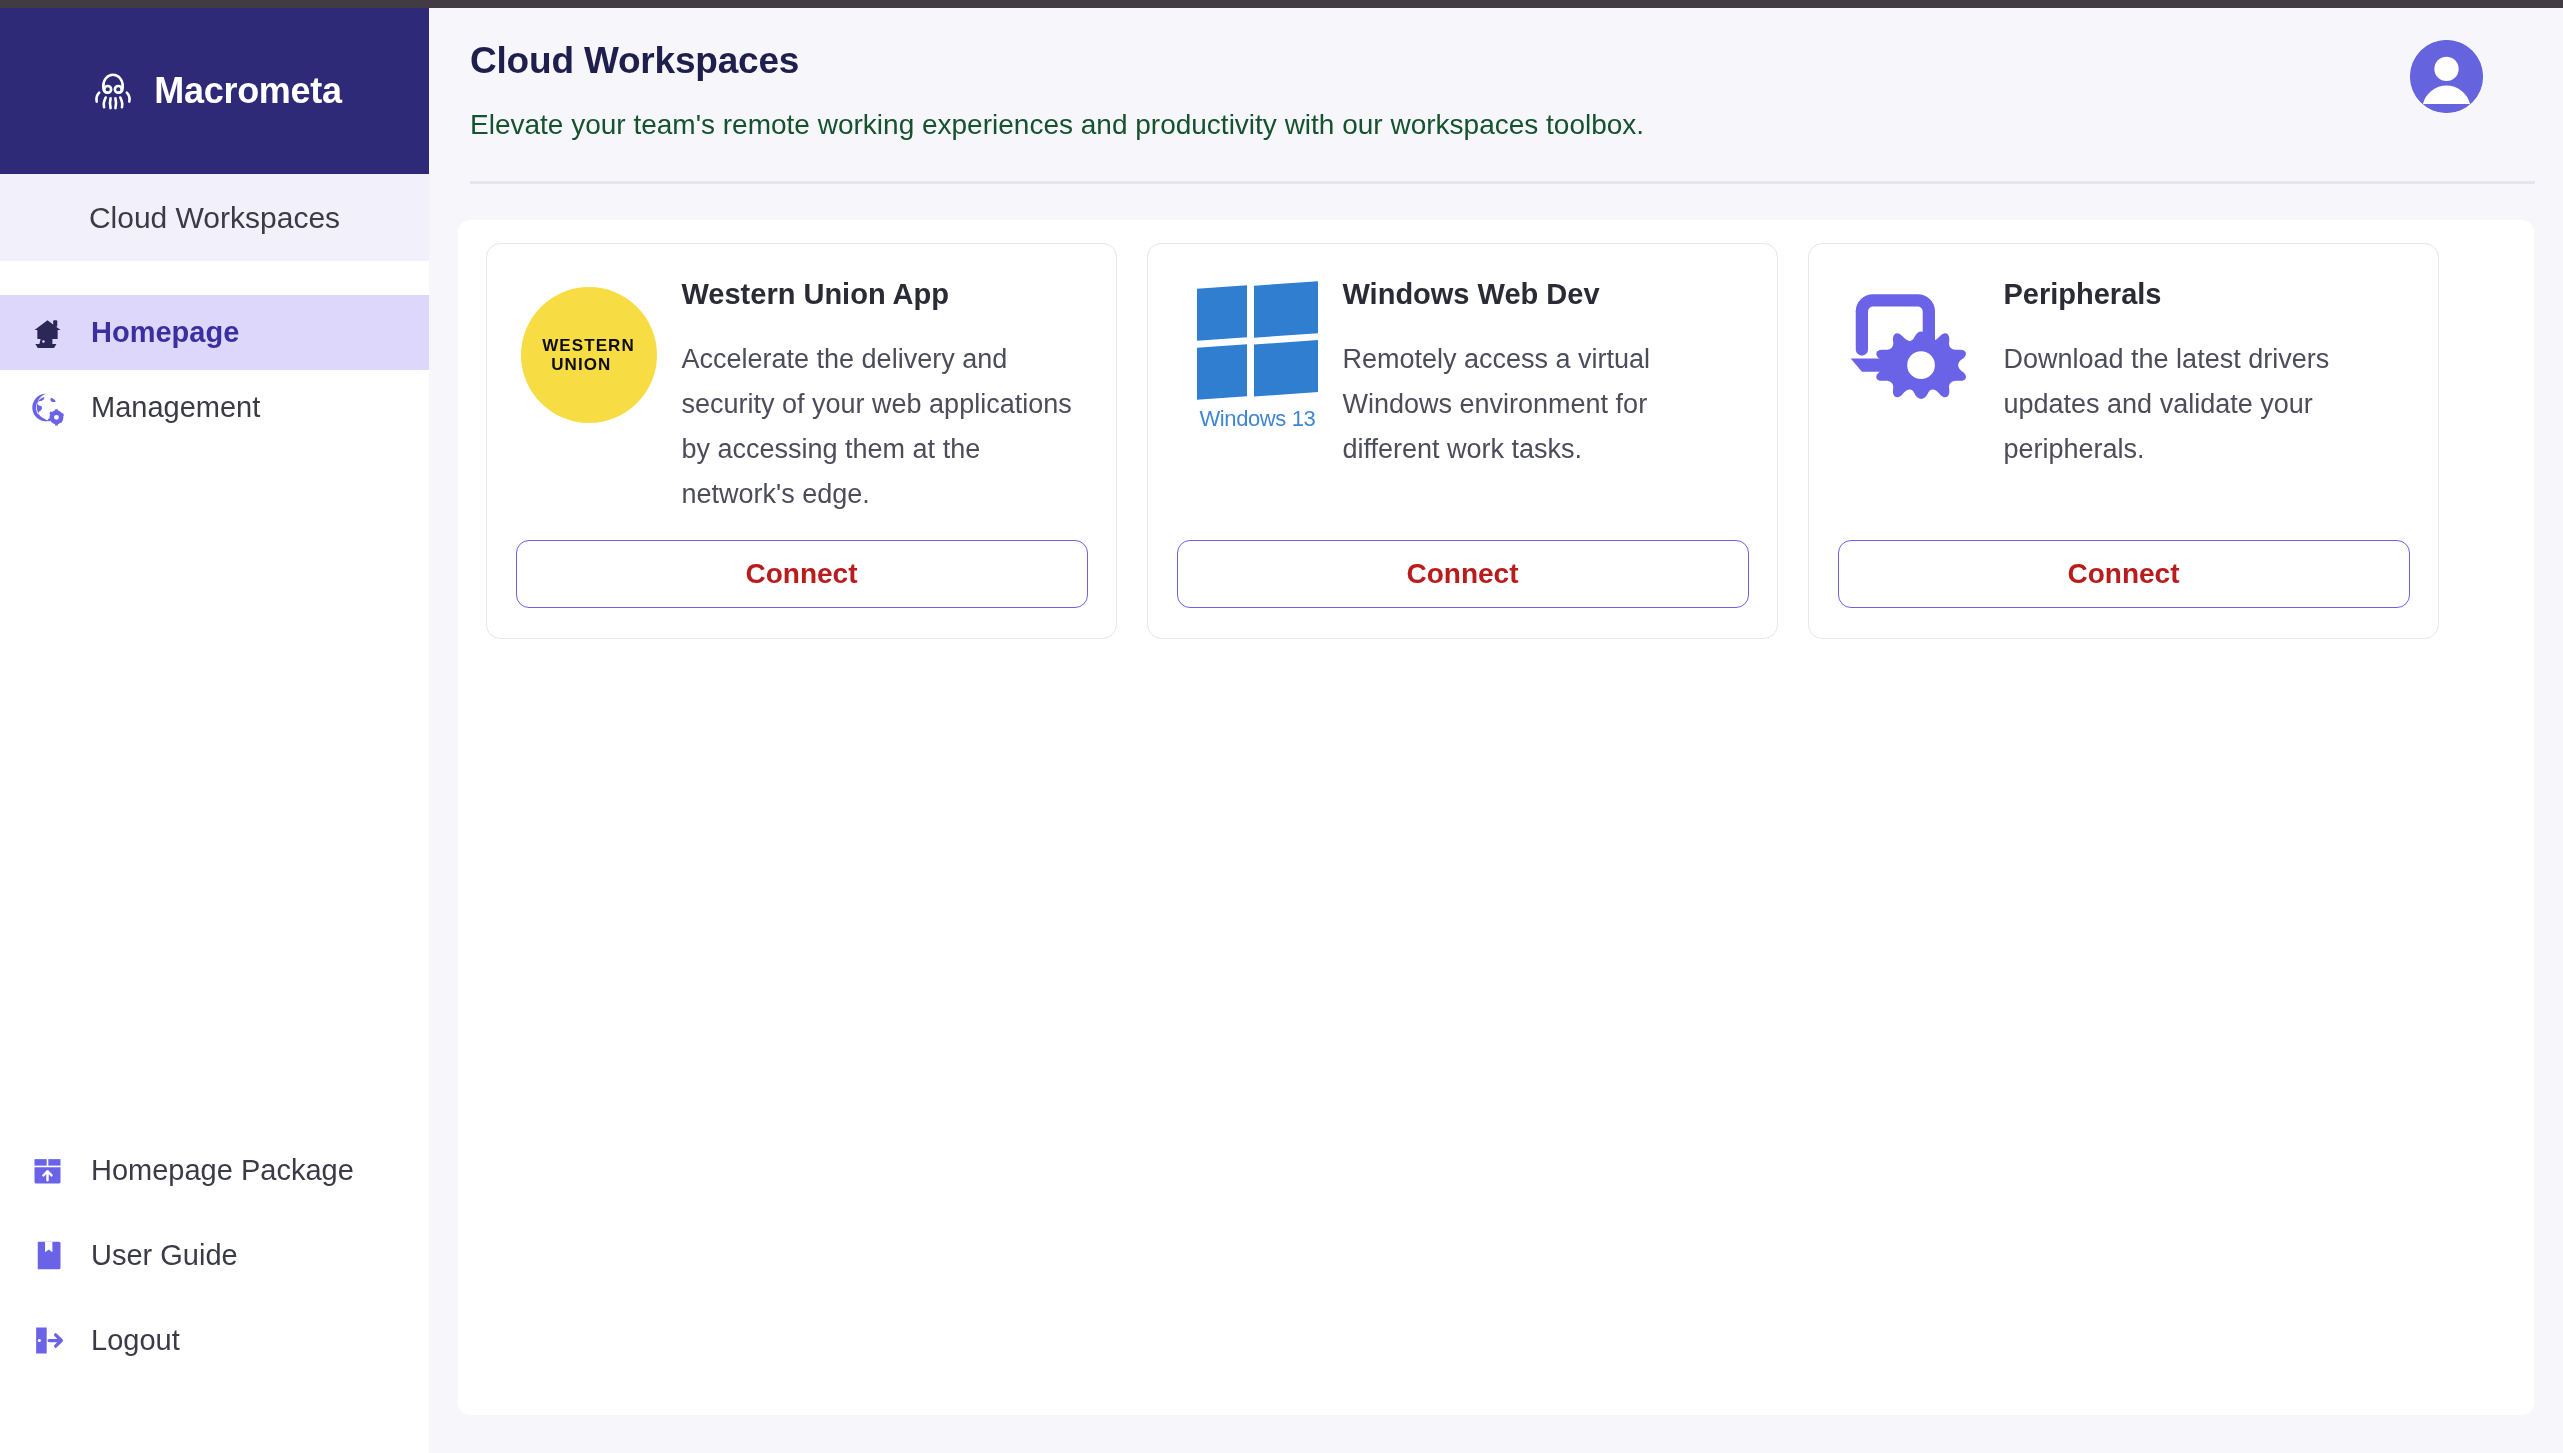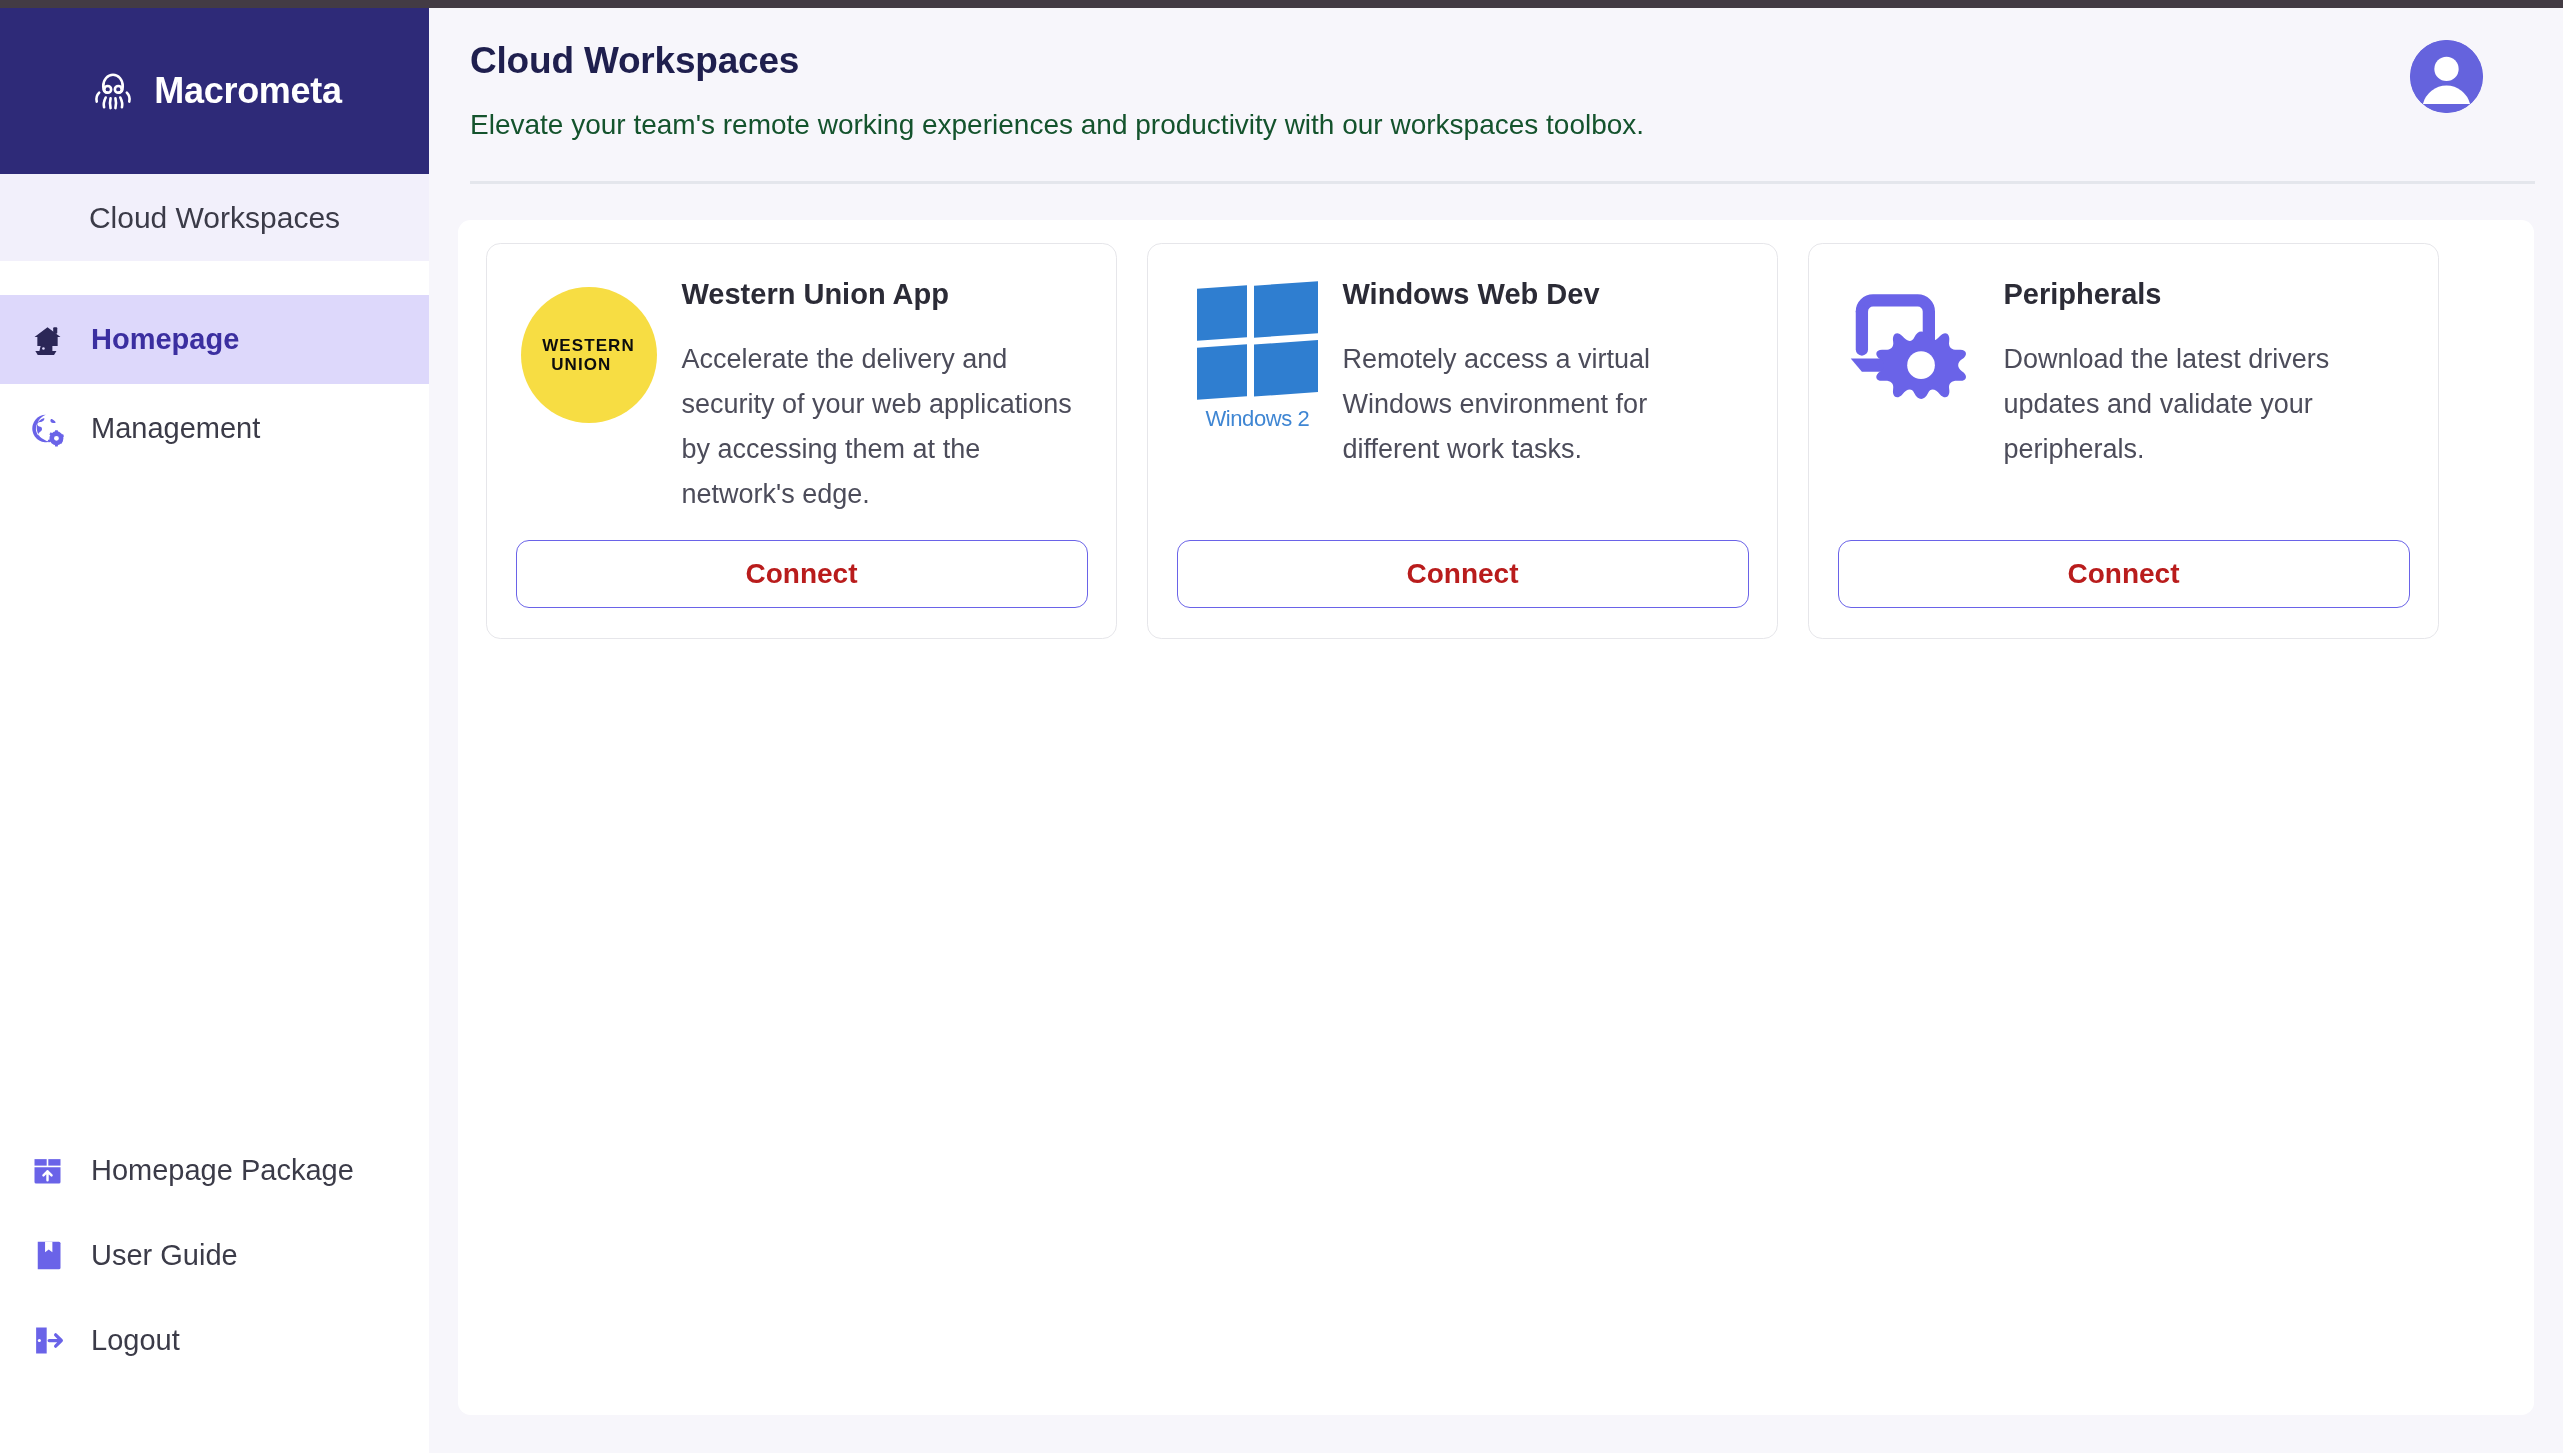--- a/index.html
+++ b/index.html
@@ -63,21 +63,21 @@
     flex: 0 0 auto;
   }
   #workspace-header span {
     font-size: 30px;
     color: #3b3b48;
   }
 
   #nav-top { margin-top: 34px; flex: 0 0 auto; }
 
   .nav-item {
-    height: 89px;
+    height: 75px;
     display: flex;
     align-items: center;
     padding-left: 27px;
     gap: 23px;
     cursor: pointer;
   }
   .nav-item .nav-icon {
     width: 41px; height: 41px;
     display: flex; align-items: center; justify-content: center;
     flex: 0 0 auto;
@@ -401,21 +401,21 @@
       <article class="card">
         <div class="card-top">
           <div class="card-logo">
             <div class="win-wrap">
               <div class="win-grid">
                 <div class="a"></div>
                   <div class="b"></div>
                 <div class="c"></div>
                   <div class="d"></div>
               </div>
-              <div class="win-label">Windows 2</div>
+              <div class="win-label">Windows 13</div>
             </div>
           </div>
           <div class="card-text">
             <div class="card-title">Windows Web Dev</div>
             <div class="card-desc">Remotely access a virtual Windows environment for different work tasks.</div>
           </div>
         </div>
         <button class="connect-btn">Connect</button>
       </article>
 

